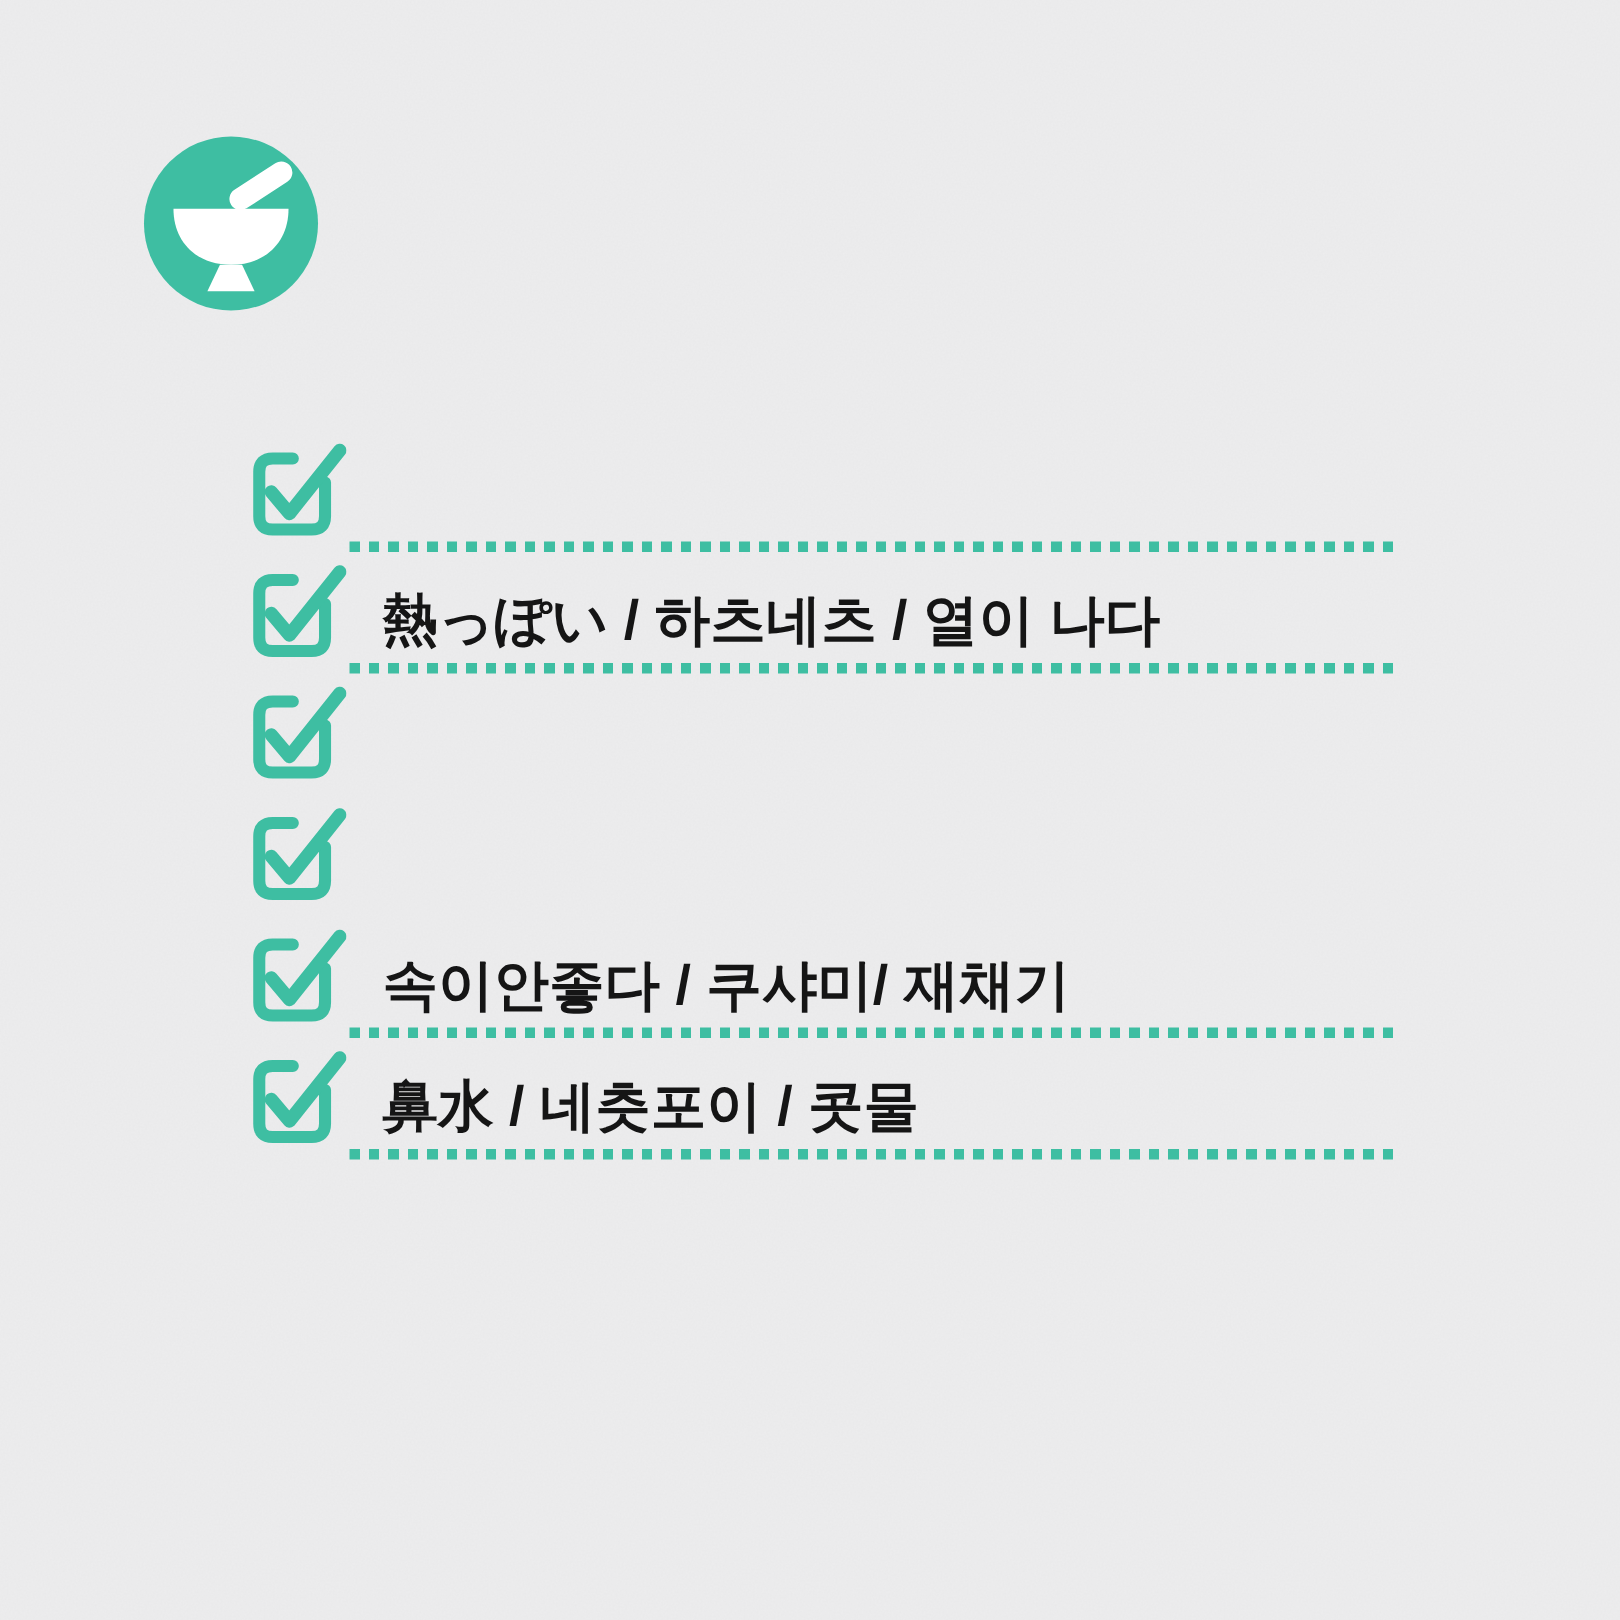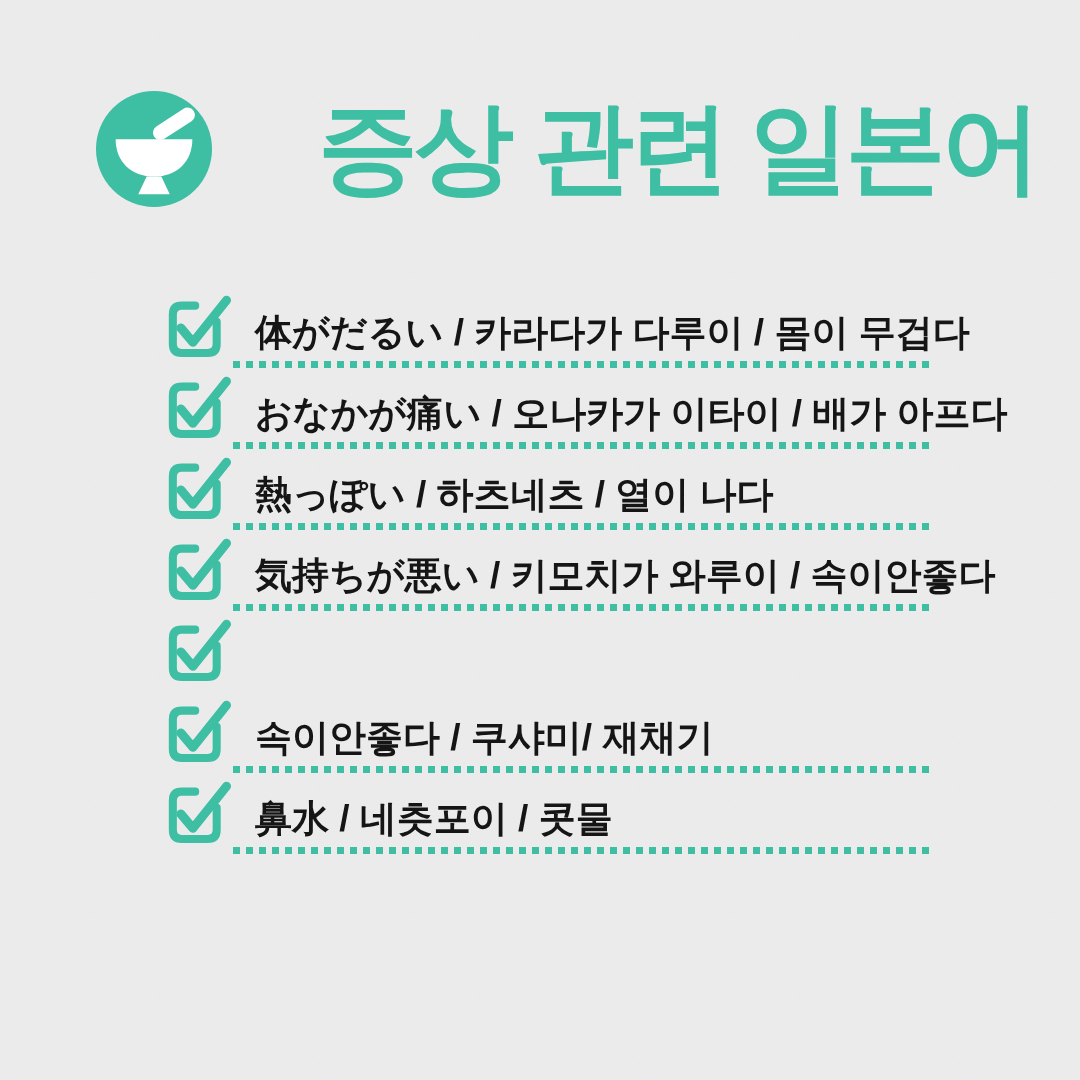--- a/index.html
+++ b/index.html
@@ -92,66 +92,50 @@
 
 <div class="content">
 
   <svg class="brand-circle" viewBox="0 0 120 120">
     <circle cx="60" cy="60" r="59" fill="#3ebea2"></circle>
     <rect x="56" y="27" width="48" height="15" rx="7.5" fill="#ffffff" transform="rotate(-33 80 34)"></rect>
     <path d="M21 50 H99 C99 73 83 88 60 88 C37 88 21 73 21 50 Z" fill="#ffffff"></path>
     <path d="M52.5 88 L67.5 88 L76 106 L44 106 Z" fill="#ffffff"></path>
   </svg>
 
-  <div class="page-title">증상 관련 일본어</div>
 
   <div class="vocab-list">
 
     <div class="vocab-row">
       <svg class="checkbox-icon" viewBox="0 0 76 76">
         <path d="M36 13 H21 Q11 13 11 23 V56 Q11 66 21 66 H50 Q60 66 60 56 V31" fill="none" stroke="#3ebea2" stroke-width="9" stroke-linecap="round"></path>
         <path d="M20 38 L33.5 54 L71 7" fill="none" stroke="#3ebea2" stroke-width="10" stroke-linecap="round" stroke-linejoin="round"></path>
       </svg>
       <div class="row-body">
-        <span class="row-text">体がだるい / 카라다가 다루이 / 몸이 무겁다</span>
         <div class="dotted-line"></div>
       </div>
     </div>
 
-    <div class="vocab-row">
-      <svg class="checkbox-icon" viewBox="0 0 76 76">
-        <path d="M36 13 H21 Q11 13 11 23 V56 Q11 66 21 66 H50 Q60 66 60 56 V31" fill="none" stroke="#3ebea2" stroke-width="9" stroke-linecap="round"></path>
-        <path d="M20 38 L33.5 54 L71 7" fill="none" stroke="#3ebea2" stroke-width="10" stroke-linecap="round" stroke-linejoin="round"></path>
-      </svg>
-      <div class="row-body">
-        <span class="row-text">おなかが痛い / 오나카가 이타이 / 배가 아프다</span>
-        <div class="dotted-line"></div>
-      </div>
-    </div>
 
     <div class="vocab-row">
       <svg class="checkbox-icon" viewBox="0 0 76 76">
         <path d="M36 13 H21 Q11 13 11 23 V56 Q11 66 21 66 H50 Q60 66 60 56 V31" fill="none" stroke="#3ebea2" stroke-width="9" stroke-linecap="round"></path>
         <path d="M20 38 L33.5 54 L71 7" fill="none" stroke="#3ebea2" stroke-width="10" stroke-linecap="round" stroke-linejoin="round"></path>
       </svg>
       <div class="row-body">
         <span class="row-text">熱っぽい / 하츠네츠 / 열이 나다</span>
         <div class="dotted-line"></div>
       </div>
     </div>
 
     <div class="vocab-row">
       <svg class="checkbox-icon" viewBox="0 0 76 76">
         <path d="M36 13 H21 Q11 13 11 23 V56 Q11 66 21 66 H50 Q60 66 60 56 V31" fill="none" stroke="#3ebea2" stroke-width="9" stroke-linecap="round"></path>
         <path d="M20 38 L33.5 54 L71 7" fill="none" stroke="#3ebea2" stroke-width="10" stroke-linecap="round" stroke-linejoin="round"></path>
       </svg>
-      <div class="row-body">
-        <span class="row-text">気持ちが悪い / 키모치가 와루이 / 속이안좋다</span>
-        <div class="dotted-line"></div>
-      </div>
     </div>
 
 
     <div class="vocab-row">
       <svg class="checkbox-icon" viewBox="0 0 76 76">
         <path d="M36 13 H21 Q11 13 11 23 V56 Q11 66 21 66 H50 Q60 66 60 56 V31" fill="none" stroke="#3ebea2" stroke-width="9" stroke-linecap="round"></path>
         <path d="M20 38 L33.5 54 L71 7" fill="none" stroke="#3ebea2" stroke-width="10" stroke-linecap="round" stroke-linejoin="round"></path>
       </svg>
     </div>
 

